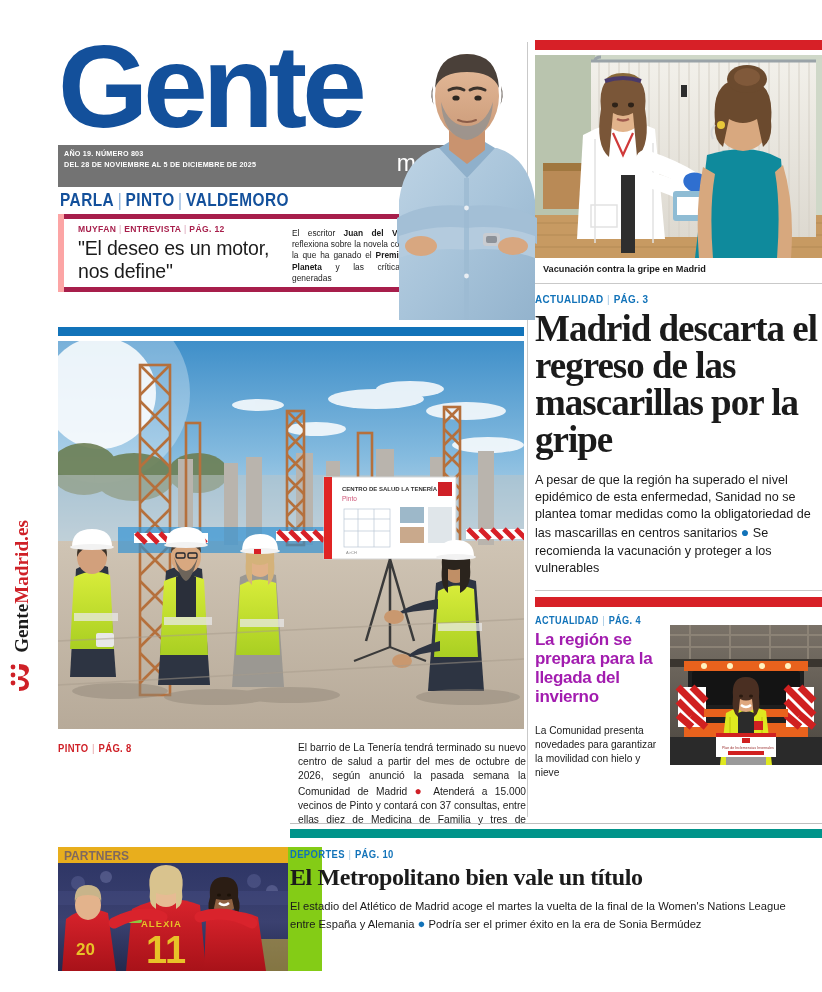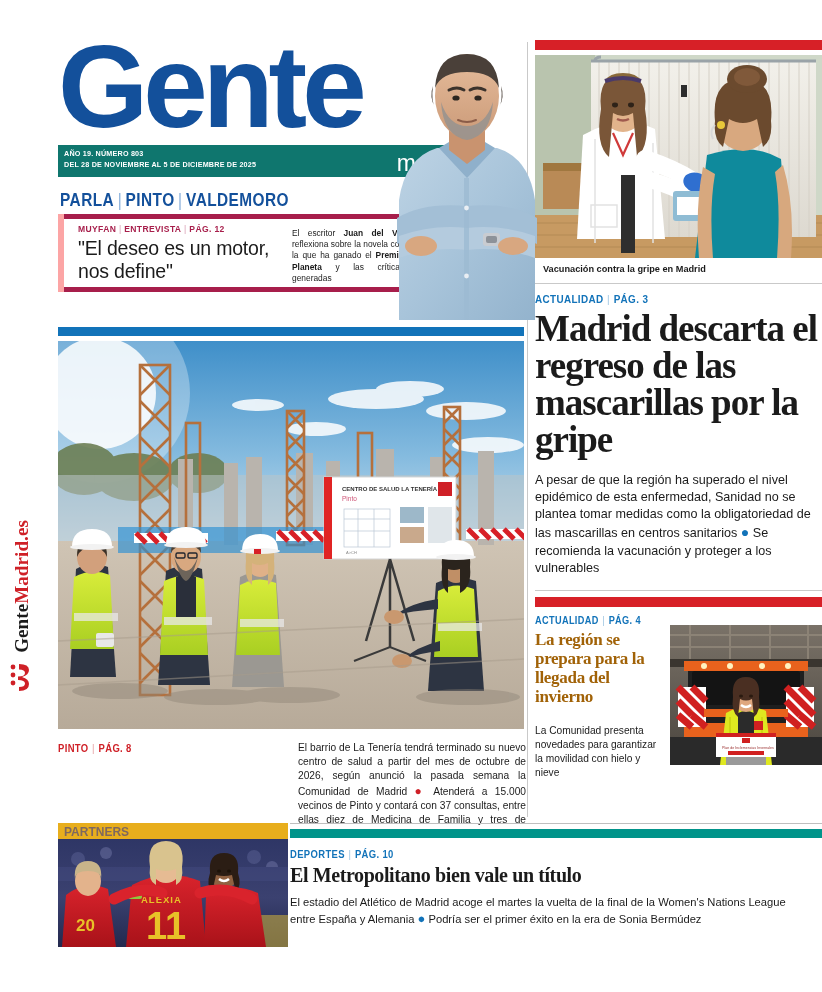--- a/index.html
+++ b/index.html
@@ -48,22 +48,22 @@
 
   
   .masthead { position: absolute; left: 16px; top: 42px; width: 466px; height: 145px; }
   .gente {
     font-family: "Liberation Sans", sans-serif;
     font-weight: 700; font-size: 116px; line-height: .92;
     color: #13509B; letter-spacing: -5px;
     position: absolute; left: 0; top: -8px;
   }
   .orangebar {
-    position: absolute; left: 0; top: 103px; width: 420px; height: 32px;
-    background: #0f766e;
+    position: absolute; left: 0; top: 103px; width: 420px; height: 42px;
+    background: #737373;
   }
   .orangebar .issue {
     position: absolute; left: 6px; top: 4px;
     font-size: 7.2px; font-weight: 700; color: #ffffff;
     line-height: 1.5; letter-spacing: .2px;
   }
   .orangebar .madrid {
     position: absolute; right: 8px; top: 4px;
     font-size: 23px; color: #ffffff; font-weight: 400;
     letter-spacing: .5px; line-height: 1.25;
@@ -135,39 +135,39 @@
   }
   .pinto-deck {
     position: absolute; left: 240px; top: -1px; width: 228px;
     font-size: 10.2px; line-height: 1.37; color: #1b1b1b;
     text-align: justify;
   }
   .pinto-deck .dot { color: #CF2027; font-size: 12px; }
 
   
   .photo-sport {
-    position: absolute; left: 16px; top: 823px; width: 230px; height: 124px;
+    position: absolute; left: 16px; top: 847px; width: 264px; height: 124px;
     overflow: hidden; background: #84cc16;
   }
 
   
   .sports {
     position: absolute; left: 248px; top: 823px; width: 532px;
   }
   .sports .grayrule { width: 100%; height: 1px; background: #bfbfbf; }
   .tealbar { margin-top: 5px; width: 100%; height: 9px; background: #00948A; }
   .sports-kicker {
     margin-top: 10px; font-size: 10.5px; font-weight: 700; color: #1273B9;
     letter-spacing: .4px; transform: scaleX(.9); transform-origin: left;
   }
   .sports-kicker .s { color: #9dc5e2; font-weight: 400; padding: 0 4px; }
   .sports-head {
     margin-top: 4px;
     font-family: "Liberation Serif", serif;
-    font-size: 20px; font-weight: 700; line-height: 1.1;
+    font-size: 24px; font-weight: 700; line-height: 1.1;
     color: #1b1b1b; letter-spacing: -.4px;
   }
   .sports-deck {
     margin-top: 9px; width: 505px;
     font-size: 11.2px; line-height: 1.38; color: #1b1b1b;
   }
   .sports-deck .dot { color: #1273B9; font-size: 13px; }
 
   
   .redbar-top { width: 287px; height: 10px; background: #D72027; margin-left: 4px; }
@@ -203,23 +203,23 @@
   
   .sec { position: relative; margin: 8px 0 0 4px; width: 287px; height: 150px; }
   .sec-left { position: absolute; left: 0; top: 0; width: 128px; }
   .sec-kicker {
     font-size: 10.2px; font-weight: 700; color: #1273B9;
     letter-spacing: .4px; transform: scaleX(.9); transform-origin: left;
   }
   .sec-kicker .s { color: #9dc5e2; font-weight: 400; padding: 0 4px; }
   .sec-head {
     margin-top: 4px;
-    font-family: Liberation Serif, serif;
+    font-family: Liberation Sans, sans-serif;
     font-size: 17px; font-weight: 700; line-height: 1.13;
-    color: #a16207; letter-spacing: -.3px;
+    color: #a21caf; letter-spacing: -.3px;
   }
   .sec-deck {
     margin-top: 17px; font-size: 10.2px; line-height: 1.38; color: #1b1b1b;
   }
   .photo-snow {
     position: absolute; left: 135px; top: 10px;
     width: 152px; height: 140px; overflow: hidden; background: #3a3a3a;
   }
 </style>
 </head>

